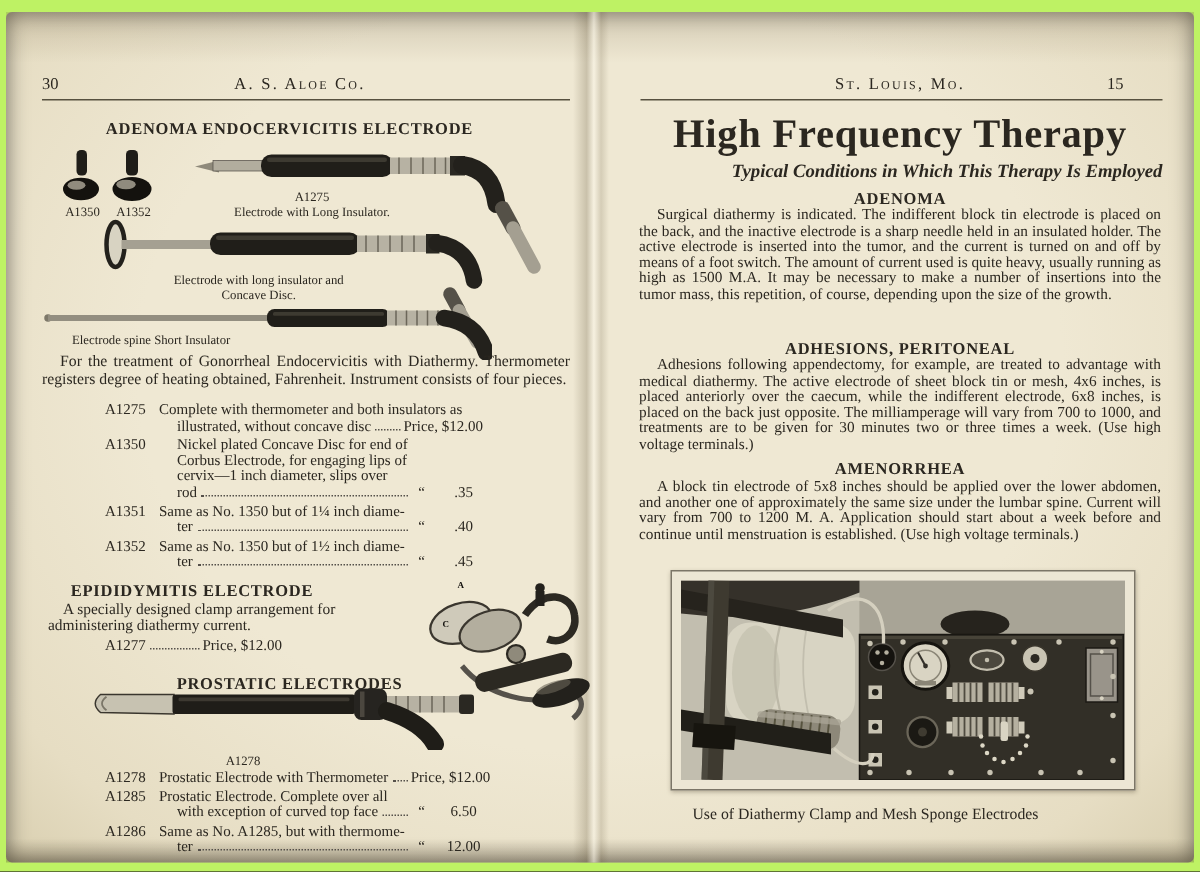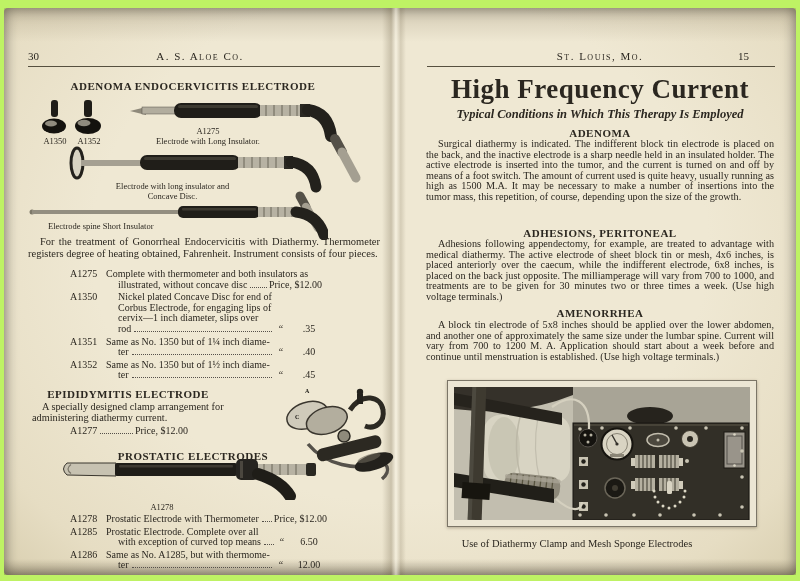--- a/index.html
+++ b/index.html
@@ -203,21 +203,21 @@
       <div class="dl last">
         <span>Prostatic Electrode with Thermometer</span>
         <i class="leader"></i>
         <span class="price">Price, $12.00</span>
       </div>
     </div>
     <div class="cat-item">
       <span class="code">A1285</span>
       <div class="dl">Prostatic Electrode.  Complete over all</div>
       <div class="dl ind last">
-        <span>with exception of curved top means</span>
+        <span>with exception of curved top face</span>
         <i class="leader"></i>
         <span class="ditto">“</span>
         <span class="price">6.50</span>
       </div>
     </div>
     <div class="cat-item">
       <span class="code">A1286</span>
       <div class="dl">Same as No. A1285, but with thermome-</div>
       <div class="dl ind last">
         <span>ter</span>
@@ -225,22 +225,22 @@
         <span class="ditto">“</span>
         <span class="price">12.00</span>
       </div>
     </div>
   </div>
 
   <div class="abs runhead ctr" style="left:480px;top:50px;width:240px;">St. Louis, Mo.</div>
   <div class="abs pagenum" style="left:738px;top:50px;width:24px;">15</div>
   <div class="abs hrule" style="left:427px;top:66px;width:348px;"></div>
 
-  <div class="abs rp-title ctr" style="left:425px;top:74px;width:350px;">High Frequency Current</div>
-  <div class="abs rp-sub ctr" style="left:425px;top:107px;width:350px;">Typical Conditions in Which This Therapy Is Employed</div>
+  <div class="abs rp-title ctr" style="left:425px;top:74px;width:350px;">High Frequency Therapy</div>
+  <div class="abs rp-sub ctr" style="left:425px;top:107px;width:350px;text-align:right;">Typical Conditions in Which This Therapy Is Employed</div>
 
   <div class="abs sec-title ctr" style="left:425px;top:127px;width:350px;">ADENOMA</div>
   <p class="abs rp-body" style="left:426px;top:139px;width:348px;">Surgical diathermy is indicated.  The indifferent block tin electrode is placed on the back, and the inactive electrode is a sharp needle held in an insulated holder.  The active electrode is inserted into the tumor, and the current is turned on and off by means of a foot switch.  The amount of current used is quite heavy, usually running as high as 1500 M.A.  It may be necessary to make a number of insertions into the tumor mass, this repetition, of course, depending upon the size of the growth.</p>
 
   <div class="abs sec-title ctr" style="left:425px;top:227px;width:350px;">ADHESIONS, PERITONEAL</div>
   <p class="abs rp-body" style="left:426px;top:239px;width:348px;">Adhesions following appendectomy, for example, are treated to advantage with medical diathermy.  The active electrode of sheet block tin or mesh, 4x6 inches, is placed anteriorly over the caecum, while the indifferent electrode, 6x8 inches, is placed on the back just opposite.  The milliamperage will vary from 700 to 1000, and treatments are to be given for 30 minutes two or three times a week.  (Use high voltage terminals.)</p>
 
   <div class="abs sec-title ctr" style="left:425px;top:307px;width:350px;">AMENORRHEA</div>
   <p class="abs rp-body" style="left:426px;top:320px;width:348px;">A block tin electrode of 5x8 inches should be applied over the lower abdomen, and another one of approximately the same size under the lumbar spine.  Current will vary from 700 to 1200 M. A.  Application should start about a week before and continue until menstruation is established.  (Use high voltage terminals.)</p>
 

